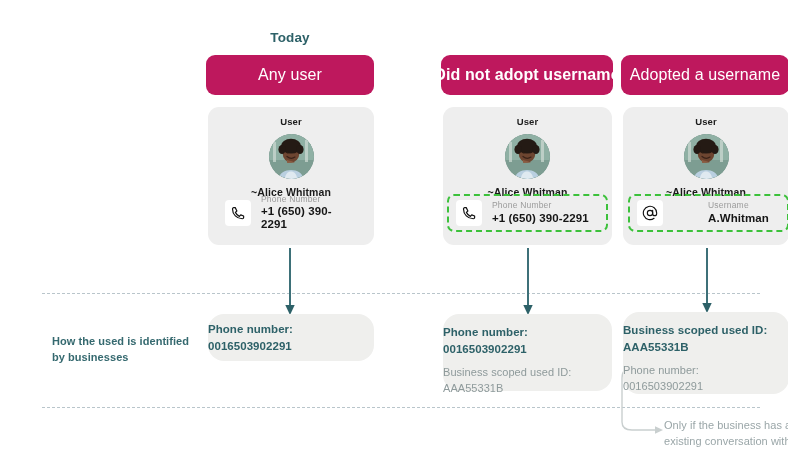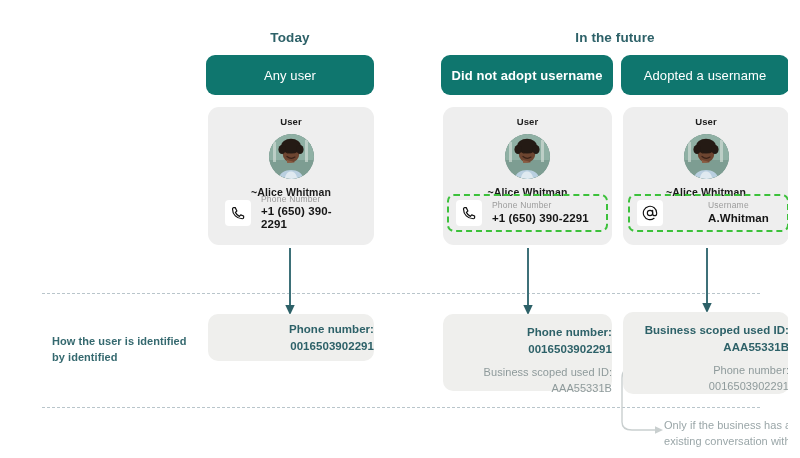--- a/index.html
+++ b/index.html
@@ -23,27 +23,27 @@
     color: #2d6168;
     font-size: 13.5px;
     font-weight: 700;
     letter-spacing: 0.1px;
     white-space: nowrap;
   }
 
   
   .pill {
     position: absolute;
-    background: #0f766e;
+    background: #be185d;
     color: #ffffff;
     border-radius: 9px;
     display: flex;
     align-items: center;
     justify-content: center;
-    font-size: 13px;
+    font-size: 16px;
     font-weight: 400;
     letter-spacing: 0.1px;
     white-space: nowrap;
   }
 
   
   .user-card {
     position: absolute;
     background: #eeeeee;
     border-radius: 11px;
@@ -130,24 +130,24 @@
     font-size: 11px;
     font-weight: 700;
     line-height: 1.42;
     letter-spacing: 0.05px;
   }
 
   
   .result-box {
     position: absolute;
     background: #efefed;
-    border-radius: 10px;
+    border-radius: 16px;
     display: flex;
     flex-direction: column;
-    align-items: flex-end;
+    align-items: flex-start;
     justify-content: center;
     text-align: center;
   }
   .res-primary {
     color: #2d6168;
     font-weight: 700;
     font-size: 11.5px;
     line-height: 1.45;
     letter-spacing: 0.05px;
   }
@@ -169,21 +169,20 @@
     letter-spacing: 0.05px;
     width: 185px;
   }
 </style>
 </head>
 <body>
 
 <div id="canvas">
 
   <div class="col-heading" style="left:206px; top:30px; width:168px;">Today</div>
-  <div class="col-heading" style="left:440px; top:30px; width:350px;">In the future</div>
 
   <div class="pill" style="left:206px; top:55px; width:168px; height:40px;">Any user</div>
   <div class="pill" style="left:441px; top:55px; width:172px; height:40px;font-weight:bold;">Did not adopt username</div>
   <div class="pill" style="left:621px; top:55px; width:168px; height:40px;">Adopted a username</div>
 
   <div class="user-card" style="left:208px; top:107px; width:166px; height:138px;">
     <div class="card-title">User</div>
     <div class="avatar">
       <svg viewBox="0 0 45 45" aria-hidden="true">
         <defs>
@@ -321,21 +320,21 @@
   <svg class="arrow-svg" style="left:700px; top:248px; width:14px; height:66px;" viewBox="0 0 14 66">
     <line x1="7" y1="0" x2="7" y2="58" stroke="#3d7078" stroke-width="2"></line>
     <polygon points="7,65 2.3,55 11.7,55" fill="#2d6168"></polygon>
   </svg>
 
   <svg class="arrow-svg" style="left:612px; top:364px; width:72px; height:74px;" viewBox="0 0 72 74">
     <path d="M64 4 H20 Q10 4 10 14 V58 Q10 66 20 66 H44" stroke="#c9cfcf" stroke-width="1.4" fill="none" stroke-linecap="round"></path>
     <polygon points="51,66 43,62.2 43,69.8" fill="#c9cfcf"></polygon>
   </svg>
 
-  <div class="left-caption" style="left:52px; top:334px; width:150px;">How the user is identified by identified</div>
+  <div class="left-caption" style="left:52px; top:334px; width:150px;">How the used is identified by businesses</div>
 
   <div class="result-box" style="left:208px; top:314px; width:166px; height:47px;">
     <span class="res-primary res-block">Phone number:</span>
     <span class="res-primary res-block">0016503902291</span>
   </div>
 
   <div class="result-box" style="left:443px; top:314px; width:169px; height:77px; justify-content:flex-start; padding-top:10px;">
     <span class="res-primary res-block">Phone number:</span>
     <span class="res-primary res-block">0016503902291</span>
     <span class="res-secondary res-block" style="margin-top:8px;">Business scoped used ID:</span>

